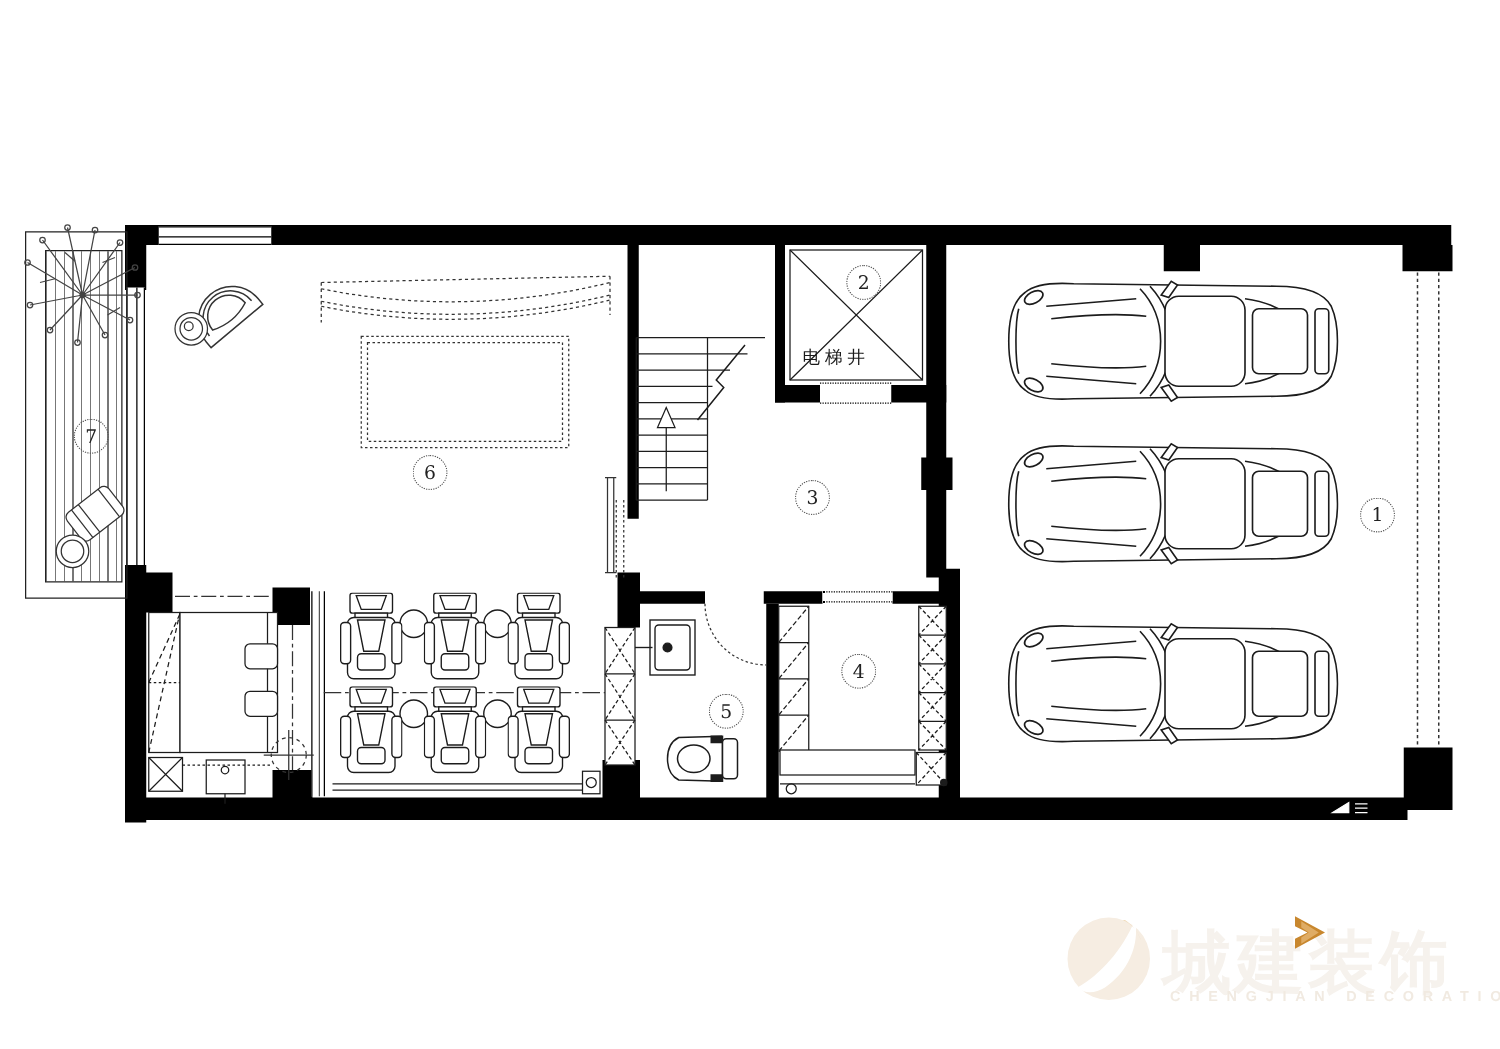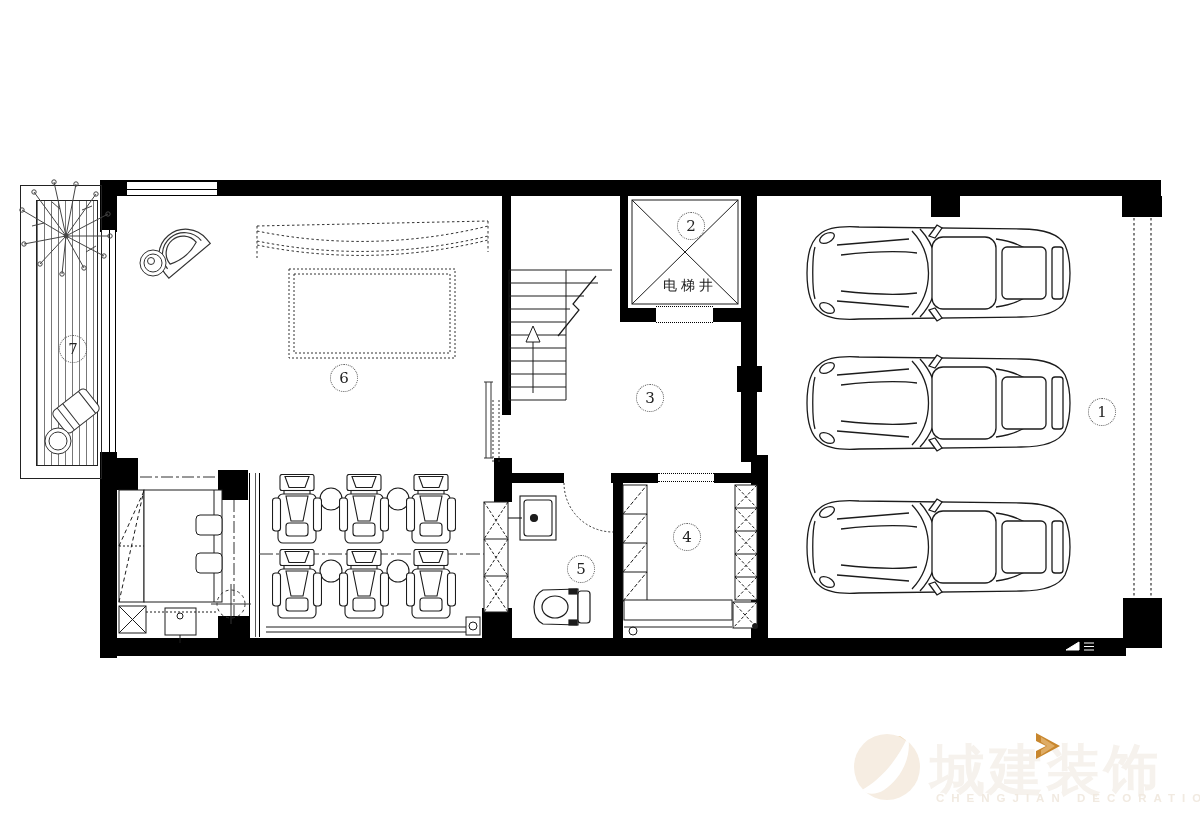--- a/index.html
+++ b/index.html
@@ -3,21 +3,21 @@
 <meta charset="utf-8">
 <style>
   html,body{margin:0;padding:0;background:#fff;}
   .stage{position:relative;width:1200px;height:839px;background:#fff;overflow:hidden;
          font-family:"Liberation Sans",sans-serif;}
   .wall{position:absolute;background:#000;}
   .overlay{position:absolute;left:0;top:0;}
   .rlabel{position:absolute;width:26px;height:26px;border:1.3px dotted #555;border-radius:50%;
           display:flex;align-items:center;justify-content:center;
           font:15px "DejaVu Serif",serif;color:#222;background:transparent;}
-  .elev-label{position:absolute;left:642px;top:277px;width:96px;text-align:center;
+  .elev-label{position:absolute;left:642px;top:277px;width:96px;text-align:left;
           font:14px "DejaVu Serif",serif;letter-spacing:4px;color:#1a1a1a;}
   .win-h{position:absolute;background:#fff;border-top:1px solid #000;border-bottom:1px solid #000;}
   .win-h .mid{position:absolute;left:0;right:0;top:50%;height:1px;background:#000;}
   .win-v{position:absolute;background:#fff;border-left:1px solid #000;border-right:1px solid #000;}
   .win-v .mid{position:absolute;top:0;bottom:0;left:50%;width:1px;background:#000;}
   .door-dash{position:absolute;background:#fff;border-top:1.5px dotted #000;border-bottom:1.5px dotted #000;}
   .courtyard-border{position:absolute;left:20px;top:185px;width:80px;height:292px;border:1px solid #222;}
   .deck{position:absolute;left:36px;top:200px;width:60px;height:264px;border:1px solid #222;
         background:repeating-linear-gradient(90deg,#777 0 1px,transparent 1px 7px);}
   .platform-edge{position:absolute;left:249px;top:473px;width:9px;height:164px;background:#fff;

